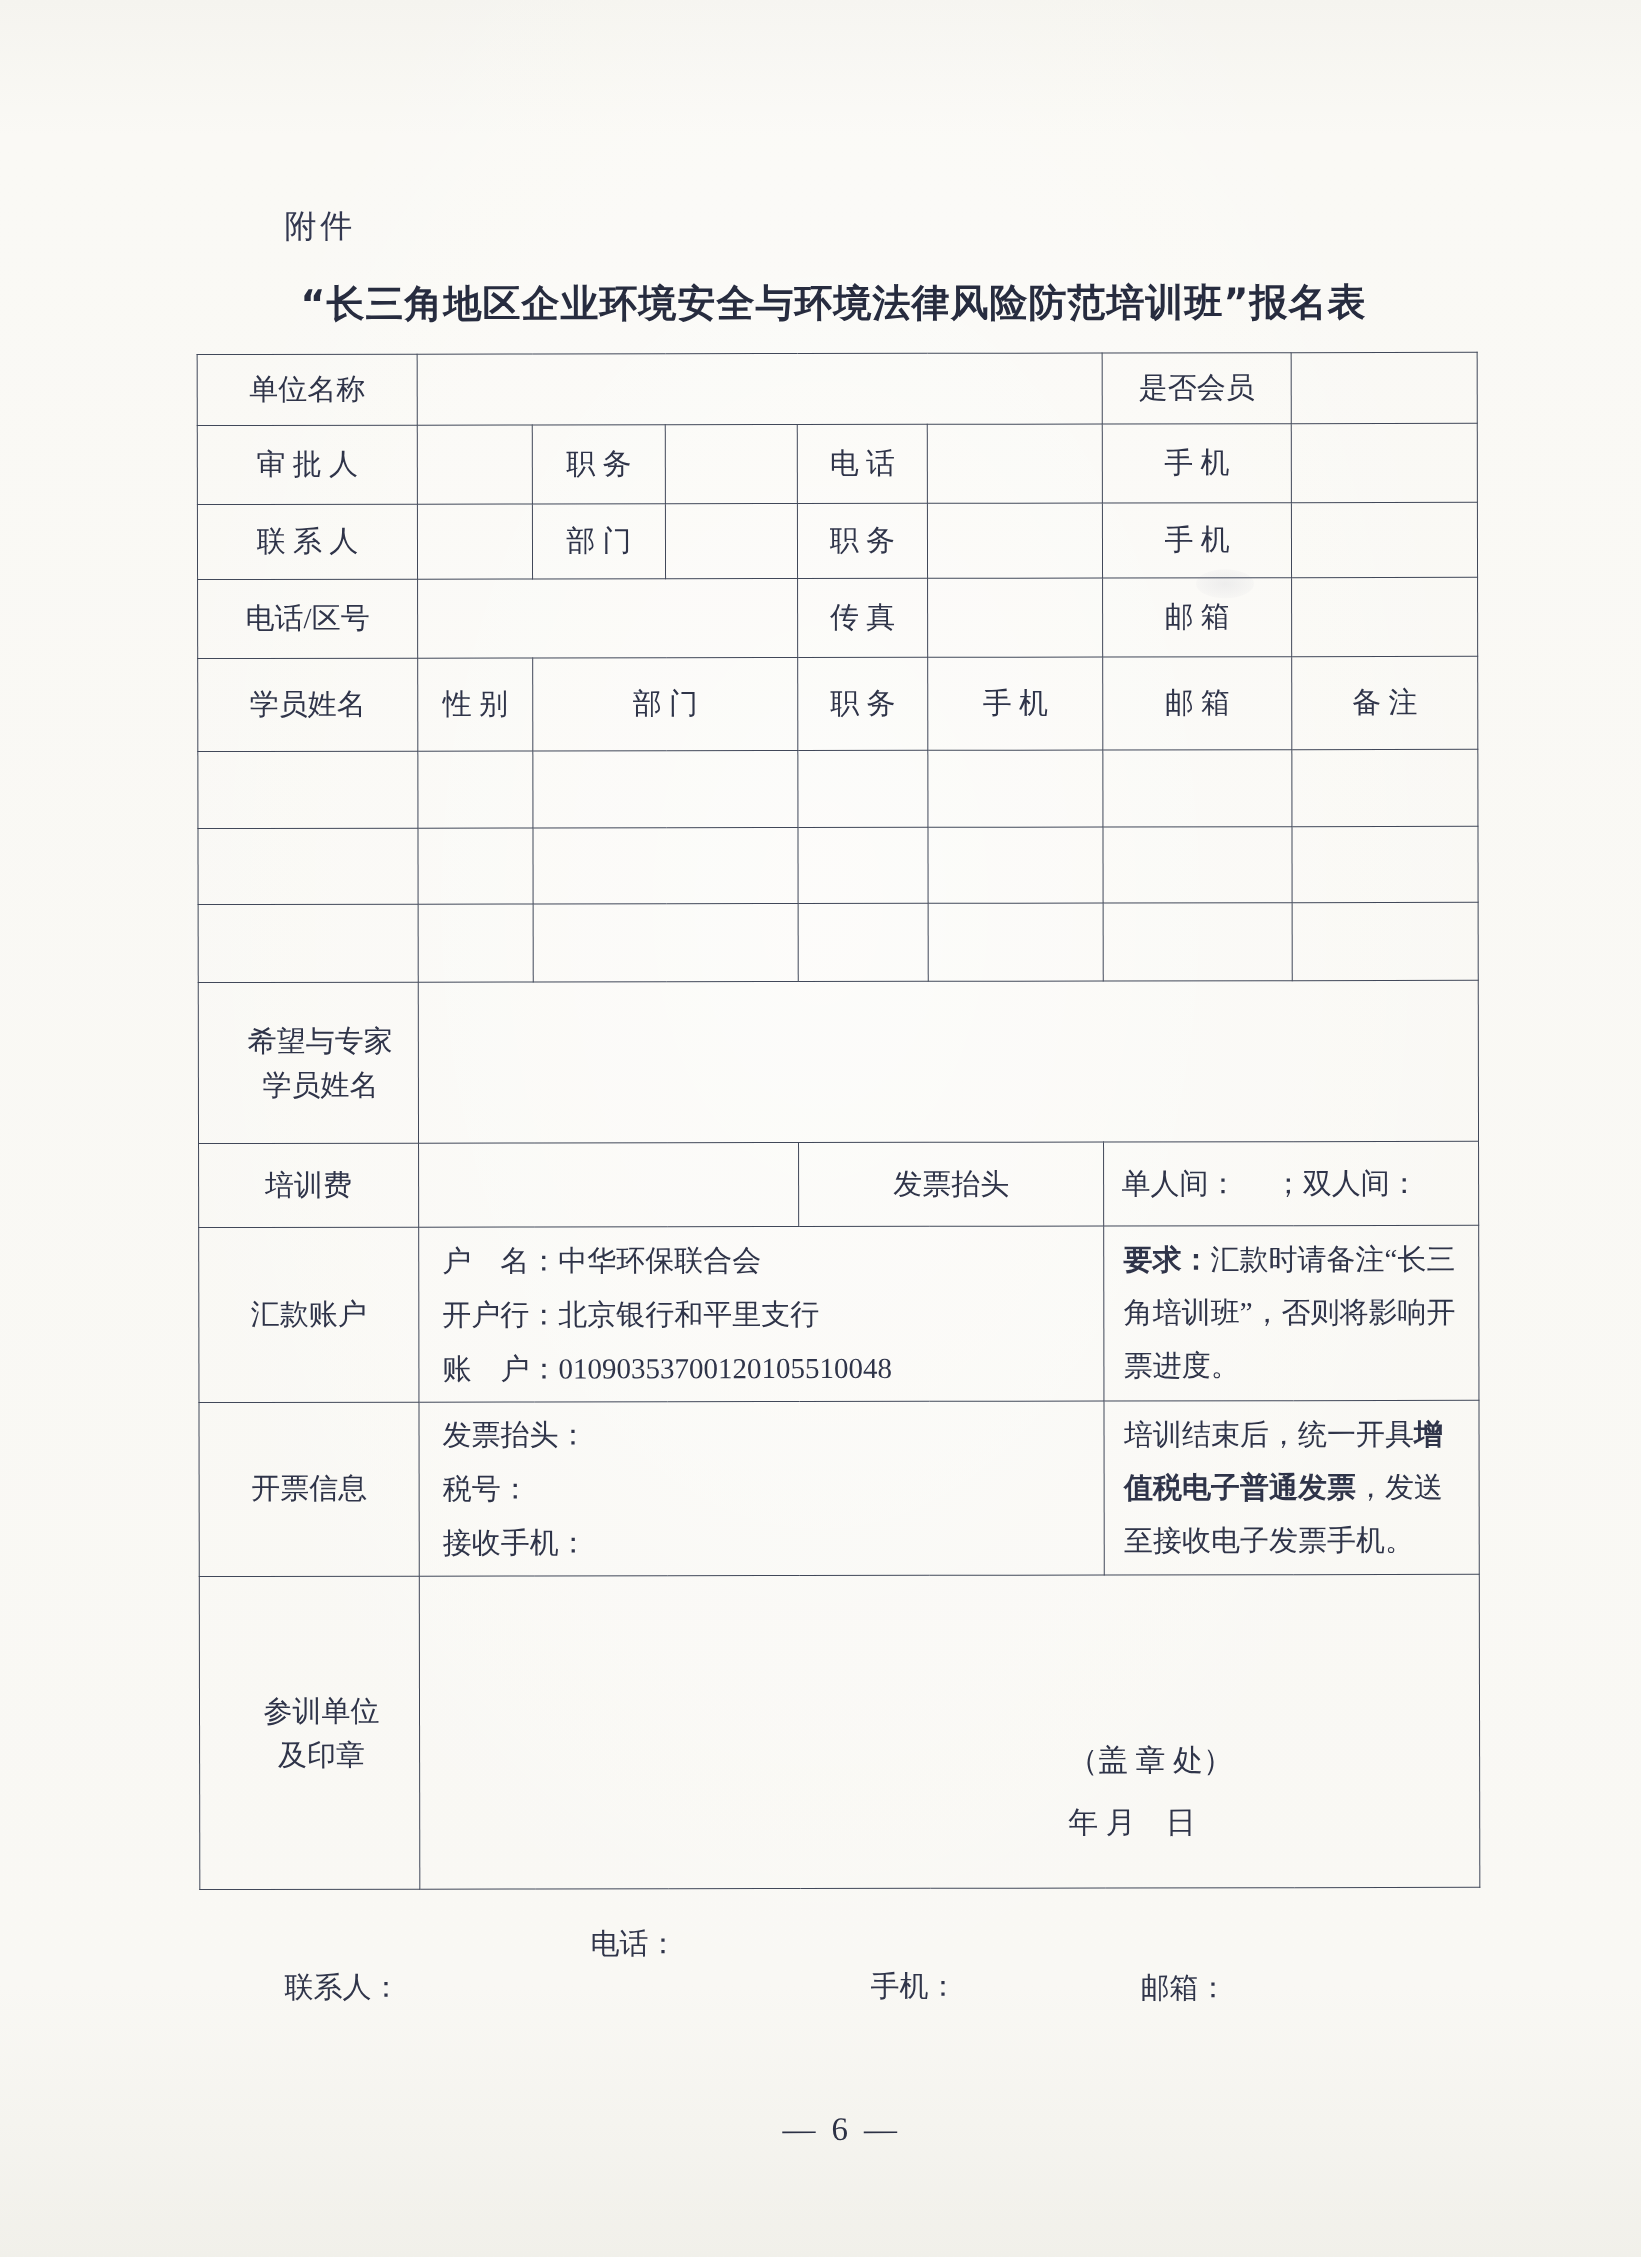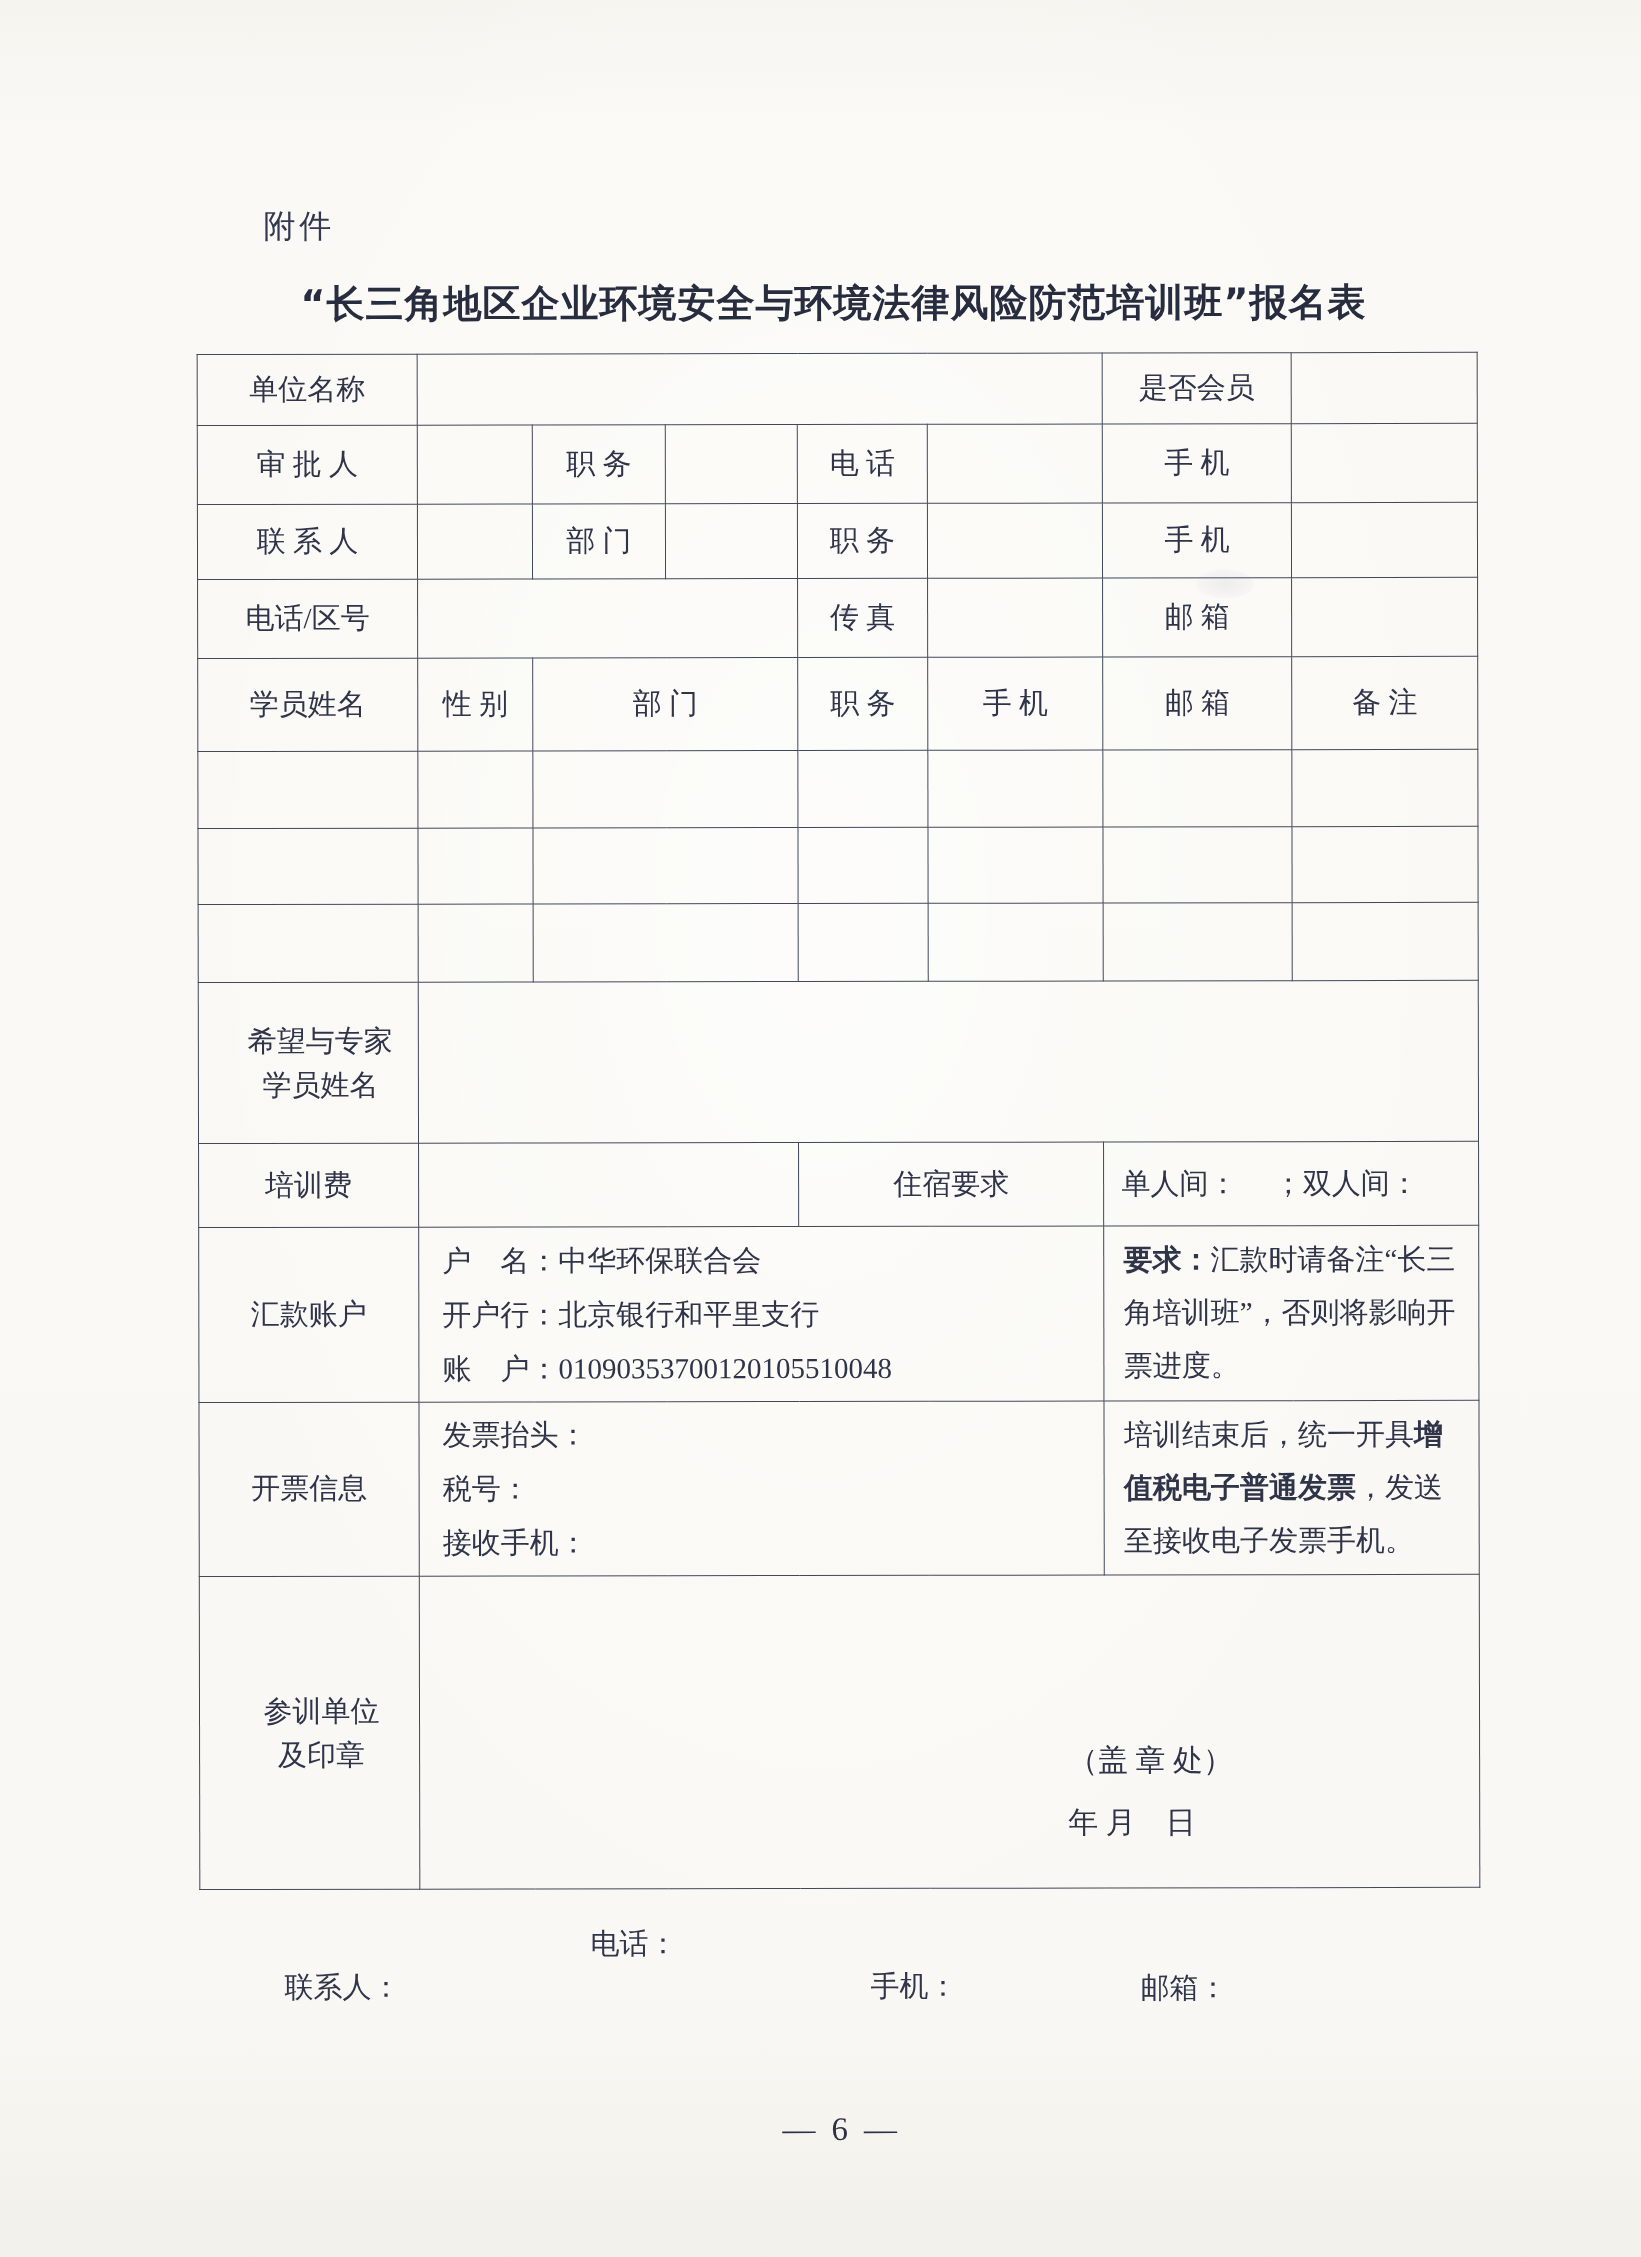--- a/index.html
+++ b/index.html
@@ -8,21 +8,21 @@
     position:relative;
     overflow:hidden;
     background:
       radial-gradient(ellipse at 50% 40%, rgba(255,255,255,0.55) 0%, rgba(255,255,255,0) 60%),
       linear-gradient(180deg,#f5f4ef 0%, #faf9f5 6%, #f9f8f4 88%, #f1f0ea 100%);
     font-family:"Liberation Serif","DejaVu Serif",serif;
     color:#2f3449;
   }
   .sheet{position:absolute;inset:0;transform:rotate(-0.1deg);transform-origin:50% 50%;}
   .attachment{
-    position:absolute;left:265px;top:204px;
+    position:absolute;left:286px;top:204px;
     font-size:32px;letter-spacing:3.9px;color:#333850;
   }
   .title{
     position:absolute;left:0;top:278px;width:1670px;margin:0;
     text-align:center;
     font-family:"DejaVu Sans","Liberation Sans",sans-serif;
     font-weight:700;font-size:38px;letter-spacing:1px;color:#272c3f;
   }
   table.form{
     position:absolute;left:198px;top:353px;
@@ -162,21 +162,21 @@
       <td class="lbl lbl2">
         <div>希望与专家</div>
         <div>学员姓名</div>
       </td>
       <td class="blank" colspan="7"></td>
     </tr>
 
     <tr style="height:84px">
       <td class="lbl">培训费</td>
       <td class="blank" colspan="3"></td>
-      <td class="lbl" colspan="2">住宿要求</td>
+      <td class="lbl" colspan="2">发票抬头</td>
       <td class="lodging-val" colspan="2">
         <div class="lodging-inner">单人间：　 ；双人间：</div>
       </td>
     </tr>
 
     <tr style="height:170px">
       <td class="lbl">汇款账户</td>
       <td class="content" colspan="5">
         <div class="cell-lines">
           <div>户　名：中华环保联合会</div>

